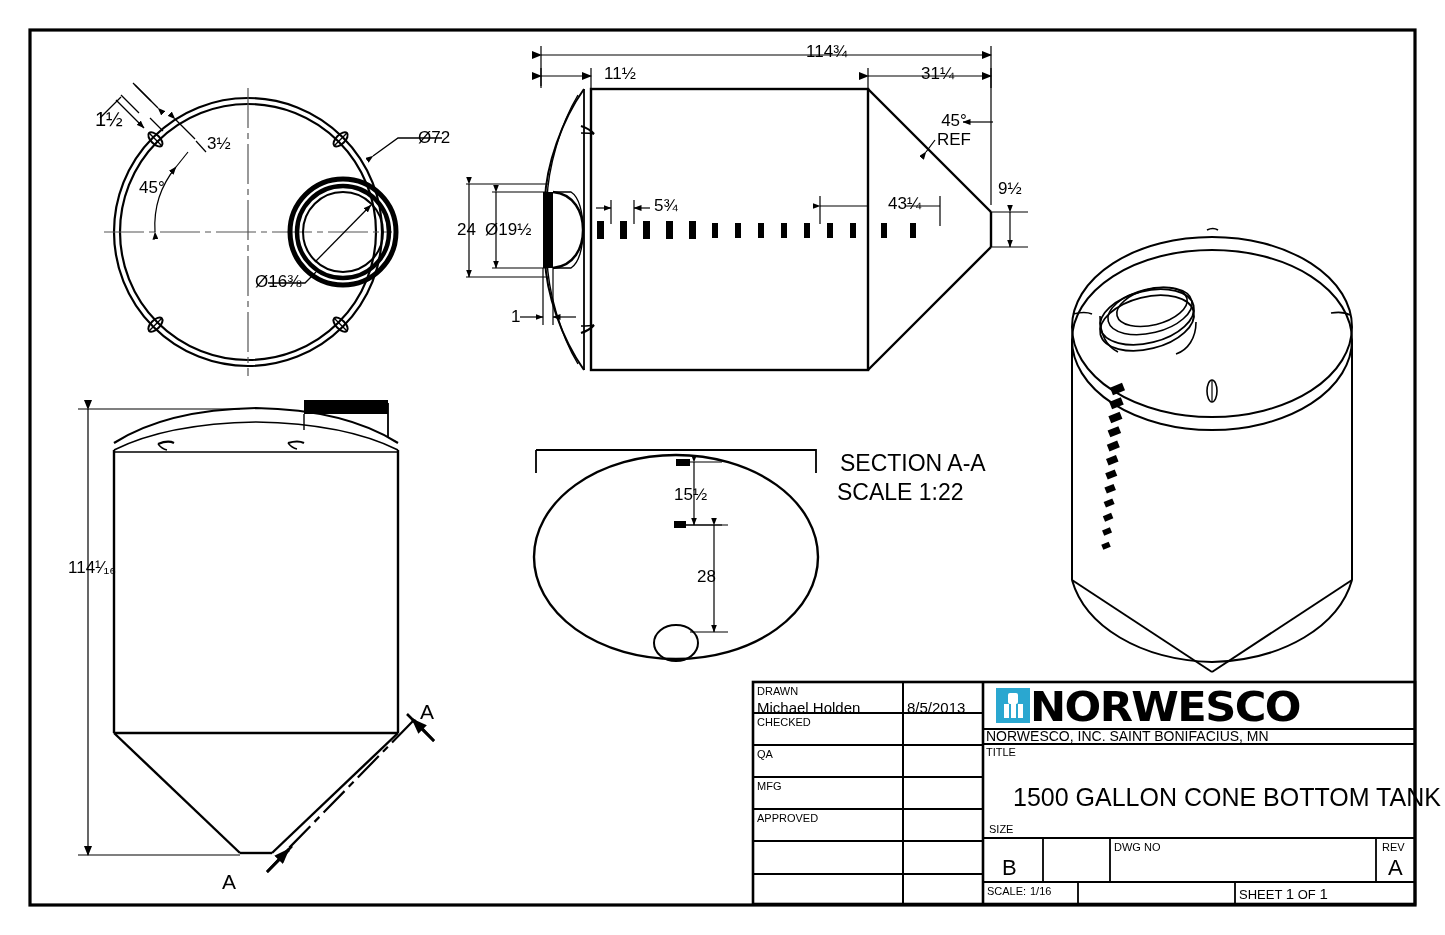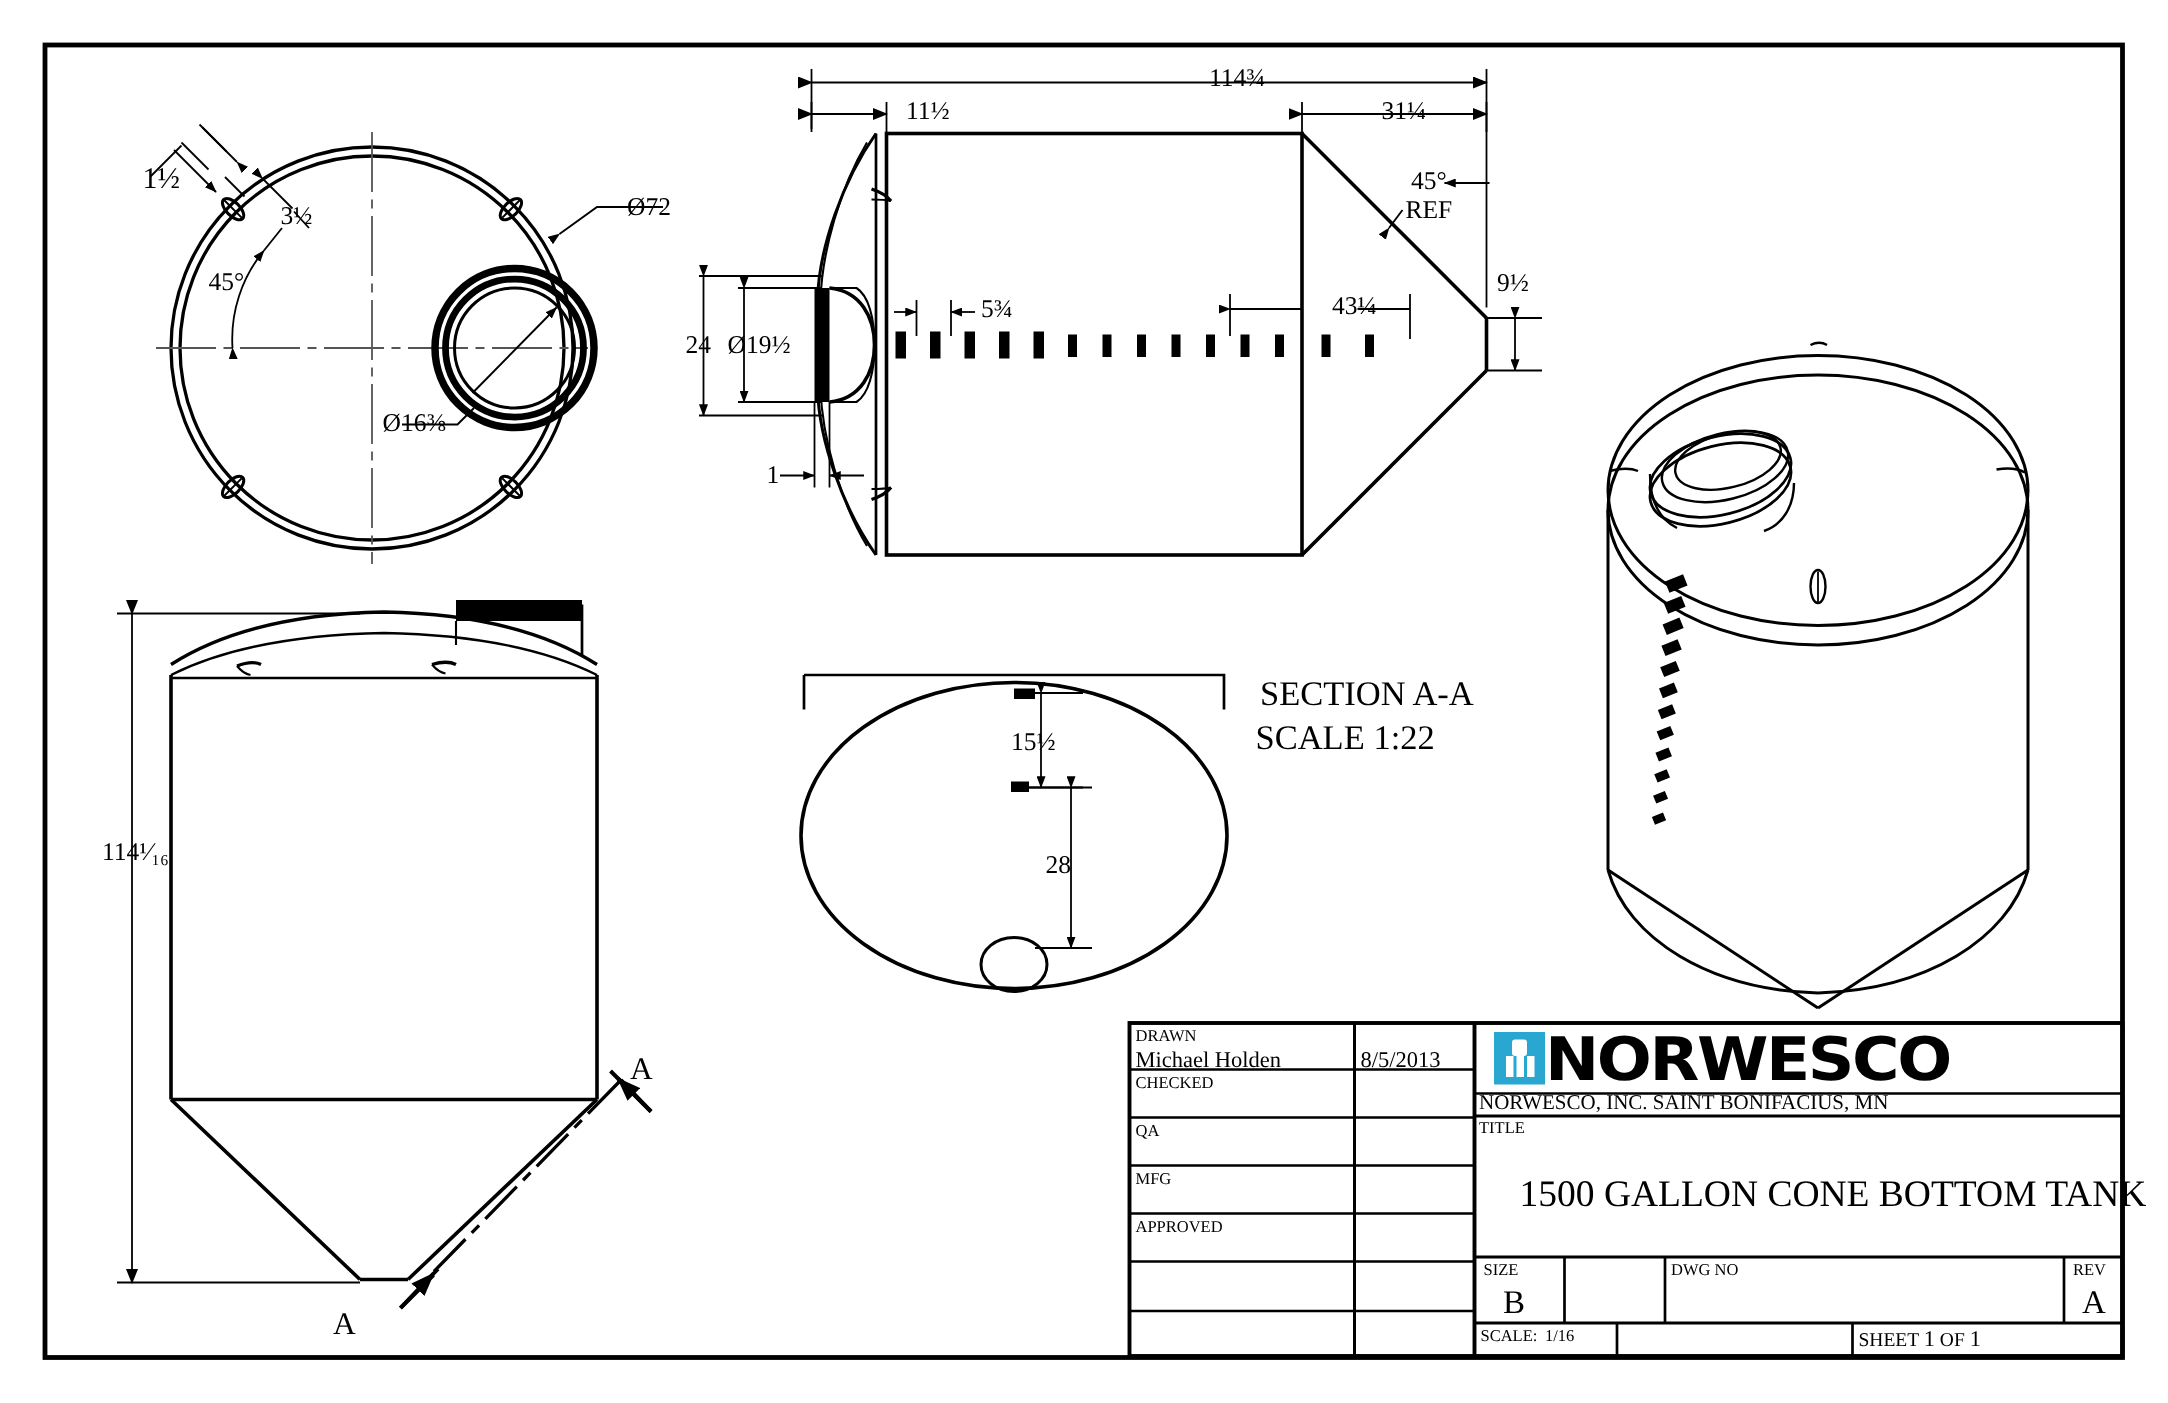--- a/index.html
+++ b/index.html
@@ -4,21 +4,21 @@
 <title>Norwesco Tank Drawing</title>
 <style>
   html,body{margin:0;padding:0;background:#ffffff;}
   body{
     width:1445px;height:935px;overflow:hidden;
     font-family:"DejaVu Sans","Liberation Sans",sans-serif;
     color:#000;
   }
   #sheet{position:relative;width:1445px;height:935px;background:#fff;}
   #canvas{position:absolute;left:0;top:0;}
-  .htext{position:absolute;font-family:Liberation Serif, serif;color:#000;white-space:nowrap;}
+  .htext{position:absolute;font-family:Liberation Sans, sans-serif;color:#000;white-space:nowrap;}
   
   .tb-label{font-size:11px;line-height:11px;}
   .tb-val{font-size:15px;line-height:15px;}
   .tb-co{font-size:14px;line-height:14px;}
   .logo-box{position:absolute;background:#2aa7d0;}
   .logo-mark{position:absolute;background:#ffffff;}
 </style>
 </head>
 <body>
 
@@ -353,21 +353,21 @@
       <line x1="1376" y1="838" x2="1376" y2="882" stroke-width="1.8"></line>
 
       <line x1="1078" y1="882" x2="1078" y2="904" stroke-width="1.8"></line>
       <line x1="1235" y1="882" x2="1235" y2="904" stroke-width="1.8"></line>
     </g>
   </svg>
 
   <div class="htext" style="left:95px;top:108px;font-size:20px;">
     <span>1½</span>
   </div>
-  <div class="htext" style="left:187px;top:134px;font-size:17px;">
+  <div class="htext" style="left:207px;top:134px;font-size:17px;">
     <span>3½</span>
   </div>
   <div class="htext" style="left:139px;top:178px;font-size:17px;">
     <span>45°</span>
   </div>
   <div class="htext" style="left:418px;top:128px;font-size:17px;">
     <span>Ø72</span>
   </div>
   <div class="htext" style="left:255px;top:272px;font-size:17px;">
     <span>Ø16⅜</span>
@@ -464,21 +464,21 @@
     <span>NORWESCO, INC.  SAINT BONIFACIUS, MN</span>
   </div>
 
   <div class="htext tb-label" style="left:986px;top:747px;">
     <span>TITLE</span>
   </div>
   <div class="htext" style="left:990px;top:783px;font-size:25px;margin-left:23px;">
     <span>1500 GALLON CONE BOTTOM TANK</span>
   </div>
 
-  <div class="htext tb-label" style="left:989px;top:842px;">
+  <div class="htext tb-label" style="left:989px;top:824px;">
     <span>SIZE</span>
   </div>
   <div class="htext" style="left:1002px;top:855px;font-size:22px;">
     <span>B</span>
   </div>
   <div class="htext tb-label" style="left:1114px;top:842px;">
     <span>DWG NO</span>
   </div>
   <div class="htext tb-label" style="left:1382px;top:842px;">
     <span>REV</span>

